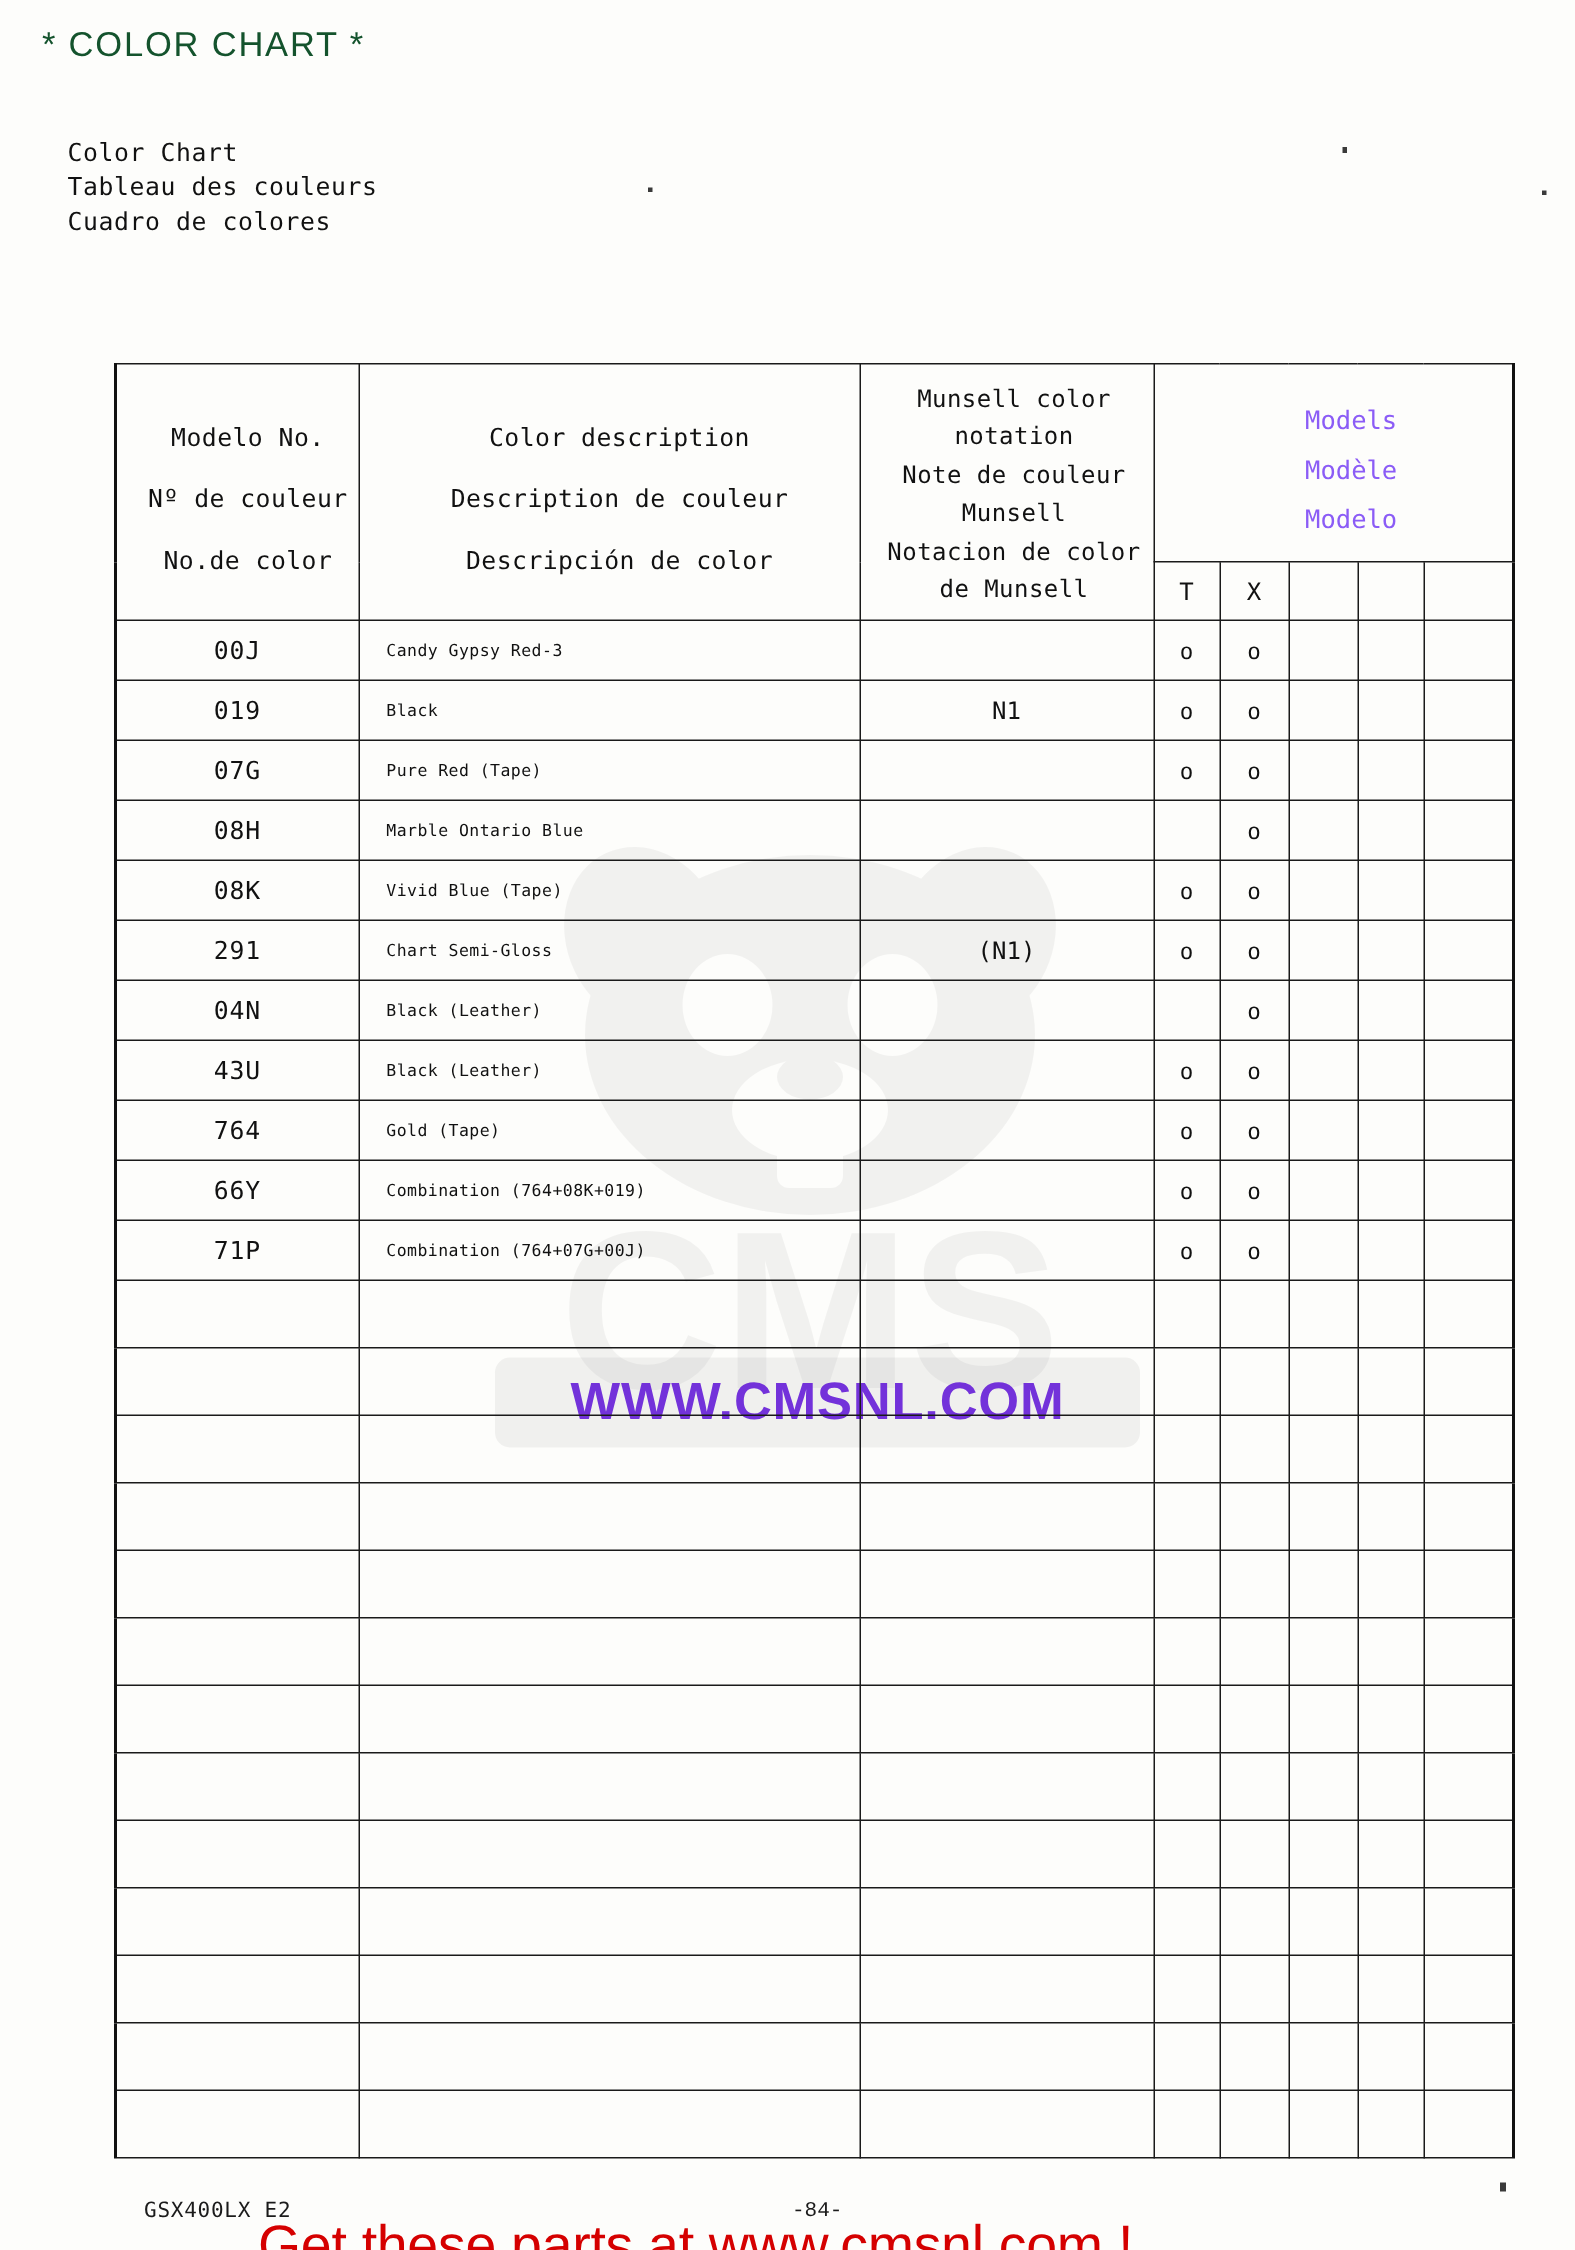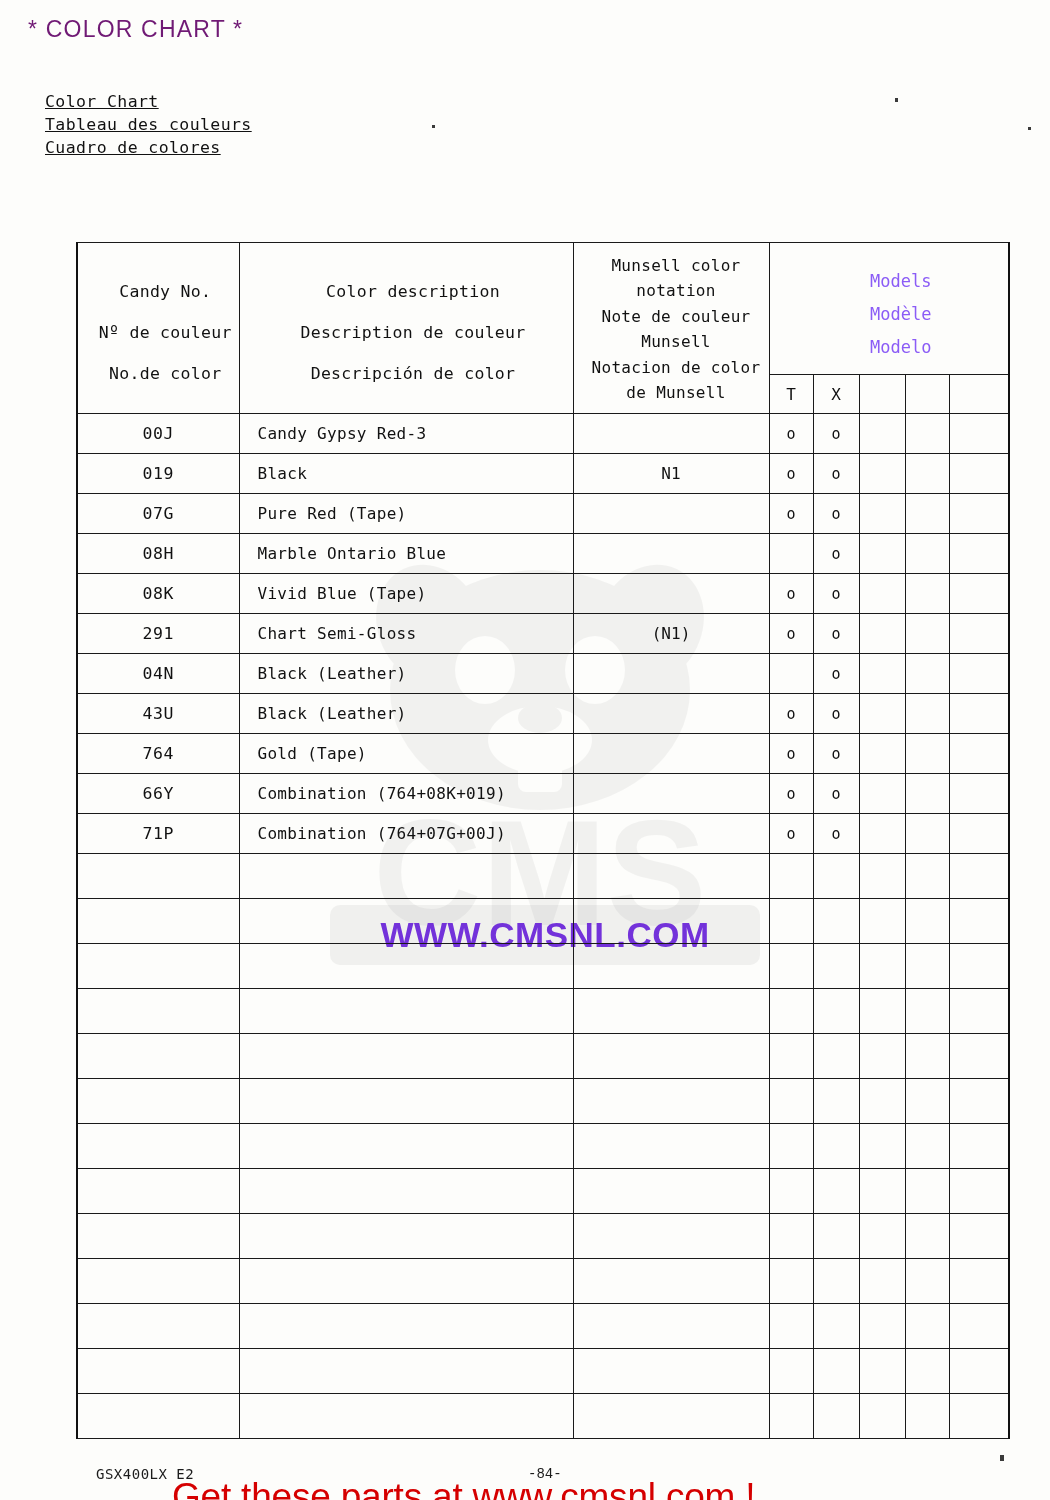--- a/index.html
+++ b/index.html
@@ -17,36 +17,36 @@
   }
 
   
   .page-title {
     position: absolute;
     left: 28px;
     top: 16px;
     font-family: "Liberation Sans", sans-serif;
     font-size: 23px;
     letter-spacing: 1.2px;
-    color: #701a75;
+    color: #14532d;
     white-space: nowrap;
   }
 
   
   .subtitle-block {
     position: absolute;
     left: 45px;
     top: 90px;
     font-family: "DejaVu Sans Mono", monospace;
     font-size: 16.5px;
     line-height: 23px;
     color: #111;
     letter-spacing: 0.4px;
   }
-  .subtitle-line { white-space: nowrap; text-decoration: underline; }
+  .subtitle-line { white-space: nowrap; }
 
   
   .watermark {
     position: absolute;
     left: 300px;
     top: 540px;
     width: 480px;
     height: 430px;
     opacity: 0.085;
     pointer-events: none;
@@ -131,21 +131,21 @@
   
   .chart-table tr.data-row td { height: 39px; }
   .cell-no {
     text-align: center;
     font-size: 16.5px;
     color: #111;
     letter-spacing: 0.6px;
   }
   .cell-desc {
     padding-left: 18px !important;
-    font-size: 16px;
+    font-size: 11px;
     color: #111;
     letter-spacing: 0.3px;
     white-space: nowrap;
   }
   .cell-munsell {
     text-align: center;
     font-size: 16px;
     color: #111;
   }
   .cell-mark {
@@ -240,21 +240,21 @@
     <col style="width:196px">
     <col style="width:44px">
     <col style="width:46px">
     <col style="width:46px">
     <col style="width:44px">
     <col style="width:60px">
   </colgroup>
   <thead>
     <tr>
       <th class="hdr-cell spaced outer-l" rowspan="2">
-        <div>Candy No.</div>
+        <div>Modelo No.</div>
         <div>Nº de couleur</div>
         <div>No.de color</div>
       </th>
       <th class="hdr-cell spaced" rowspan="2">
         <div>Color description</div>
         <div>Description de couleur</div>
         <div>Descripción de color</div>
       </th>
       <th class="hdr-cell munsell" rowspan="2">
         <div>Munsell color</div>

